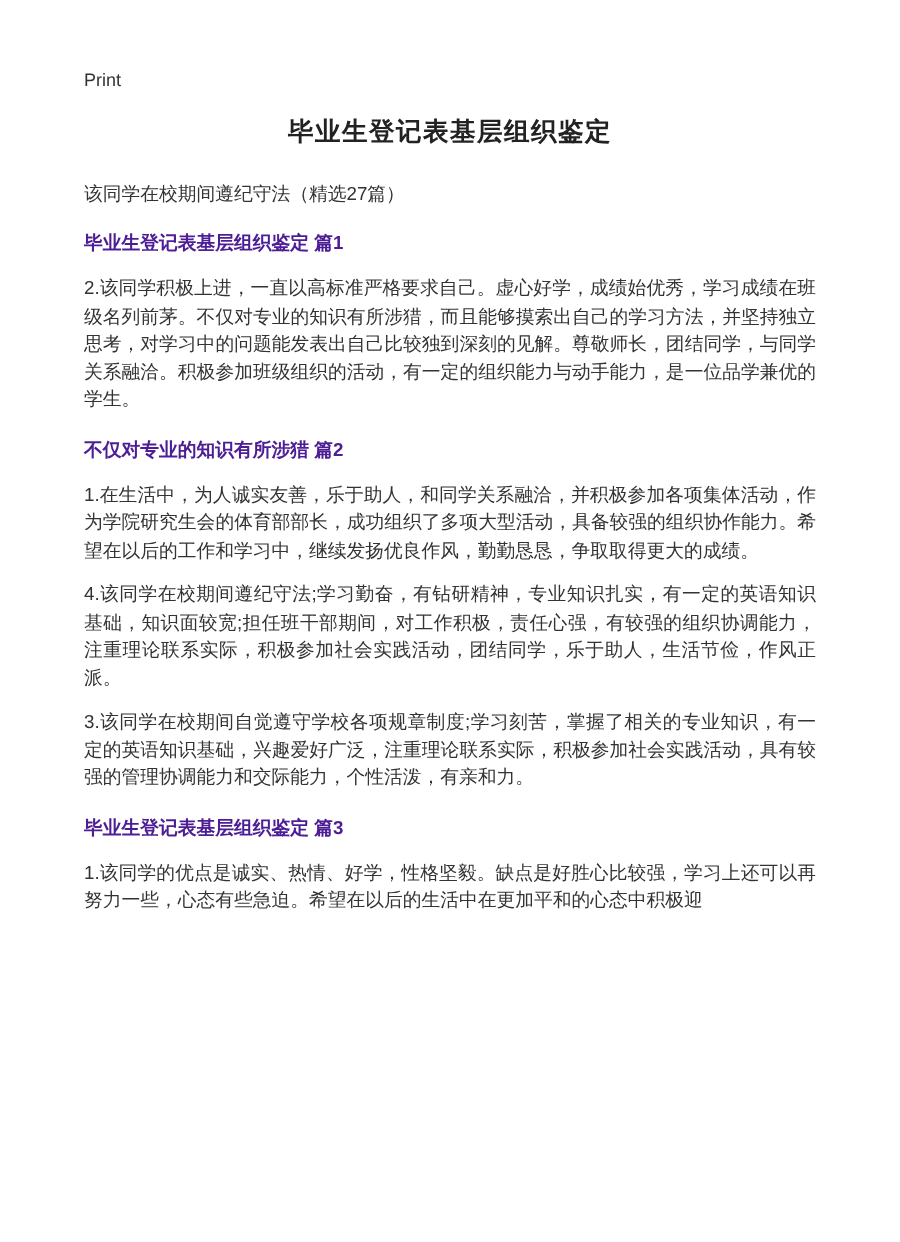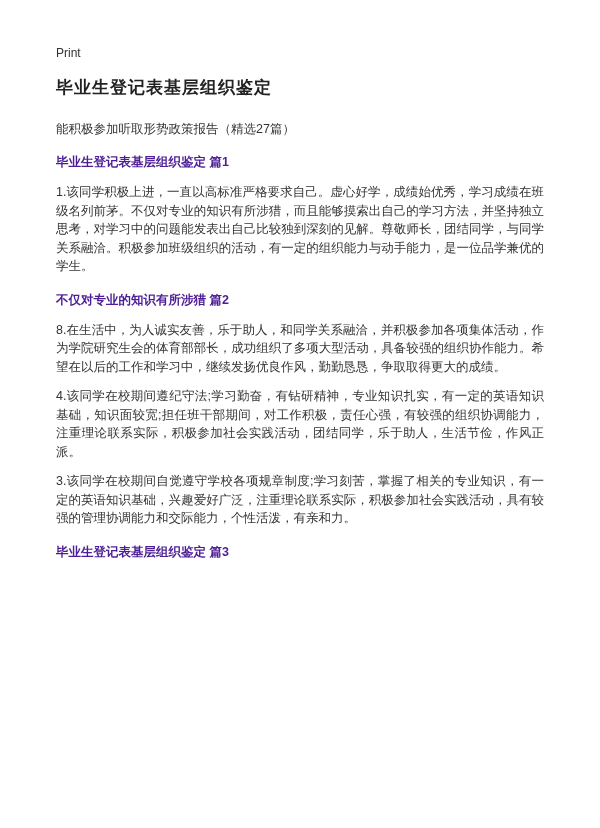--- a/index.html
+++ b/index.html
@@ -23,21 +23,21 @@
   }
   .print-label {
     font-size: 12px;
     color: #333333;
     margin: 0 0 16px 0;
     cursor: pointer;
   }
   .doc-title {
     font-size: 17px;
     font-weight: bold;
-    text-align: left;
+    text-align: center;
     color: #222222;
     margin: 8px 0 22px 0;
     letter-spacing: 1px;
   }
   .doc-subtitle {
     font-size: 12.5px;
     color: #333333;
     margin: 0 0 16px 0;
   }
   .section-heading {
@@ -57,31 +57,32 @@
 </style>
 </head>
 <body>
 
 <div class="page">
 
   <div class="print-label">Print</div>
 
   <h1 class="doc-title">毕业生登记表基层组织鉴定</h1>
 
-  <div class="doc-subtitle">能积极参加听取形势政策报告（精选27篇）</div>
+  <div class="doc-subtitle">该同学在校期间遵纪守法（精选27篇）</div>
 
   <div class="section">
     <div class="section-heading">毕业生登记表基层组织鉴定 篇1</div>
-    <p class="para">1.该同学积极上进，一直以高标准严格要求自己。虚心好学，成绩始优秀，学习成绩在班级名列前茅。不仅对专业的知识有所涉猎，而且能够摸索出自己的学习方法，并坚持独立思考，对学习中的问题能发表出自己比较独到深刻的见解。尊敬师长，团结同学，与同学关系融洽。积极参加班级组织的活动，有一定的组织能力与动手能力，是一位品学兼优的学生。</p>
+    <p class="para">2.该同学积极上进，一直以高标准严格要求自己。虚心好学，成绩始优秀，学习成绩在班级名列前茅。不仅对专业的知识有所涉猎，而且能够摸索出自己的学习方法，并坚持独立思考，对学习中的问题能发表出自己比较独到深刻的见解。尊敬师长，团结同学，与同学关系融洽。积极参加班级组织的活动，有一定的组织能力与动手能力，是一位品学兼优的学生。</p>
   </div>
 
   <div class="section">
     <div class="section-heading">不仅对专业的知识有所涉猎 篇2</div>
-    <p class="para">8.在生活中，为人诚实友善，乐于助人，和同学关系融洽，并积极参加各项集体活动，作为学院研究生会的体育部部长，成功组织了多项大型活动，具备较强的组织协作能力。希望在以后的工作和学习中，继续发扬优良作风，勤勤恳恳，争取取得更大的成绩。</p>
+    <p class="para">1.在生活中，为人诚实友善，乐于助人，和同学关系融洽，并积极参加各项集体活动，作为学院研究生会的体育部部长，成功组织了多项大型活动，具备较强的组织协作能力。希望在以后的工作和学习中，继续发扬优良作风，勤勤恳恳，争取取得更大的成绩。</p>
     <p class="para">4.该同学在校期间遵纪守法;学习勤奋，有钻研精神，专业知识扎实，有一定的英语知识基础，知识面较宽;担任班干部期间，对工作积极，责任心强，有较强的组织协调能力，注重理论联系实际，积极参加社会实践活动，团结同学，乐于助人，生活节俭，作风正派。</p>
     <p class="para">3.该同学在校期间自觉遵守学校各项规章制度;学习刻苦，掌握了相关的专业知识，有一定的英语知识基础，兴趣爱好广泛，注重理论联系实际，积极参加社会实践活动，具有较强的管理协调能力和交际能力，个性活泼，有亲和力。</p>
   </div>
 
   <div class="section">
     <div class="section-heading">毕业生登记表基层组织鉴定 篇3</div>
+    <p class="para">1.该同学的优点是诚实、热情、好学，性格坚毅。缺点是好胜心比较强，学习上还可以再努力一些，心态有些急迫。希望在以后的生活中在更加平和的心态中积极迎</p>
   </div>
 
 </div>
 
 </body></html>

